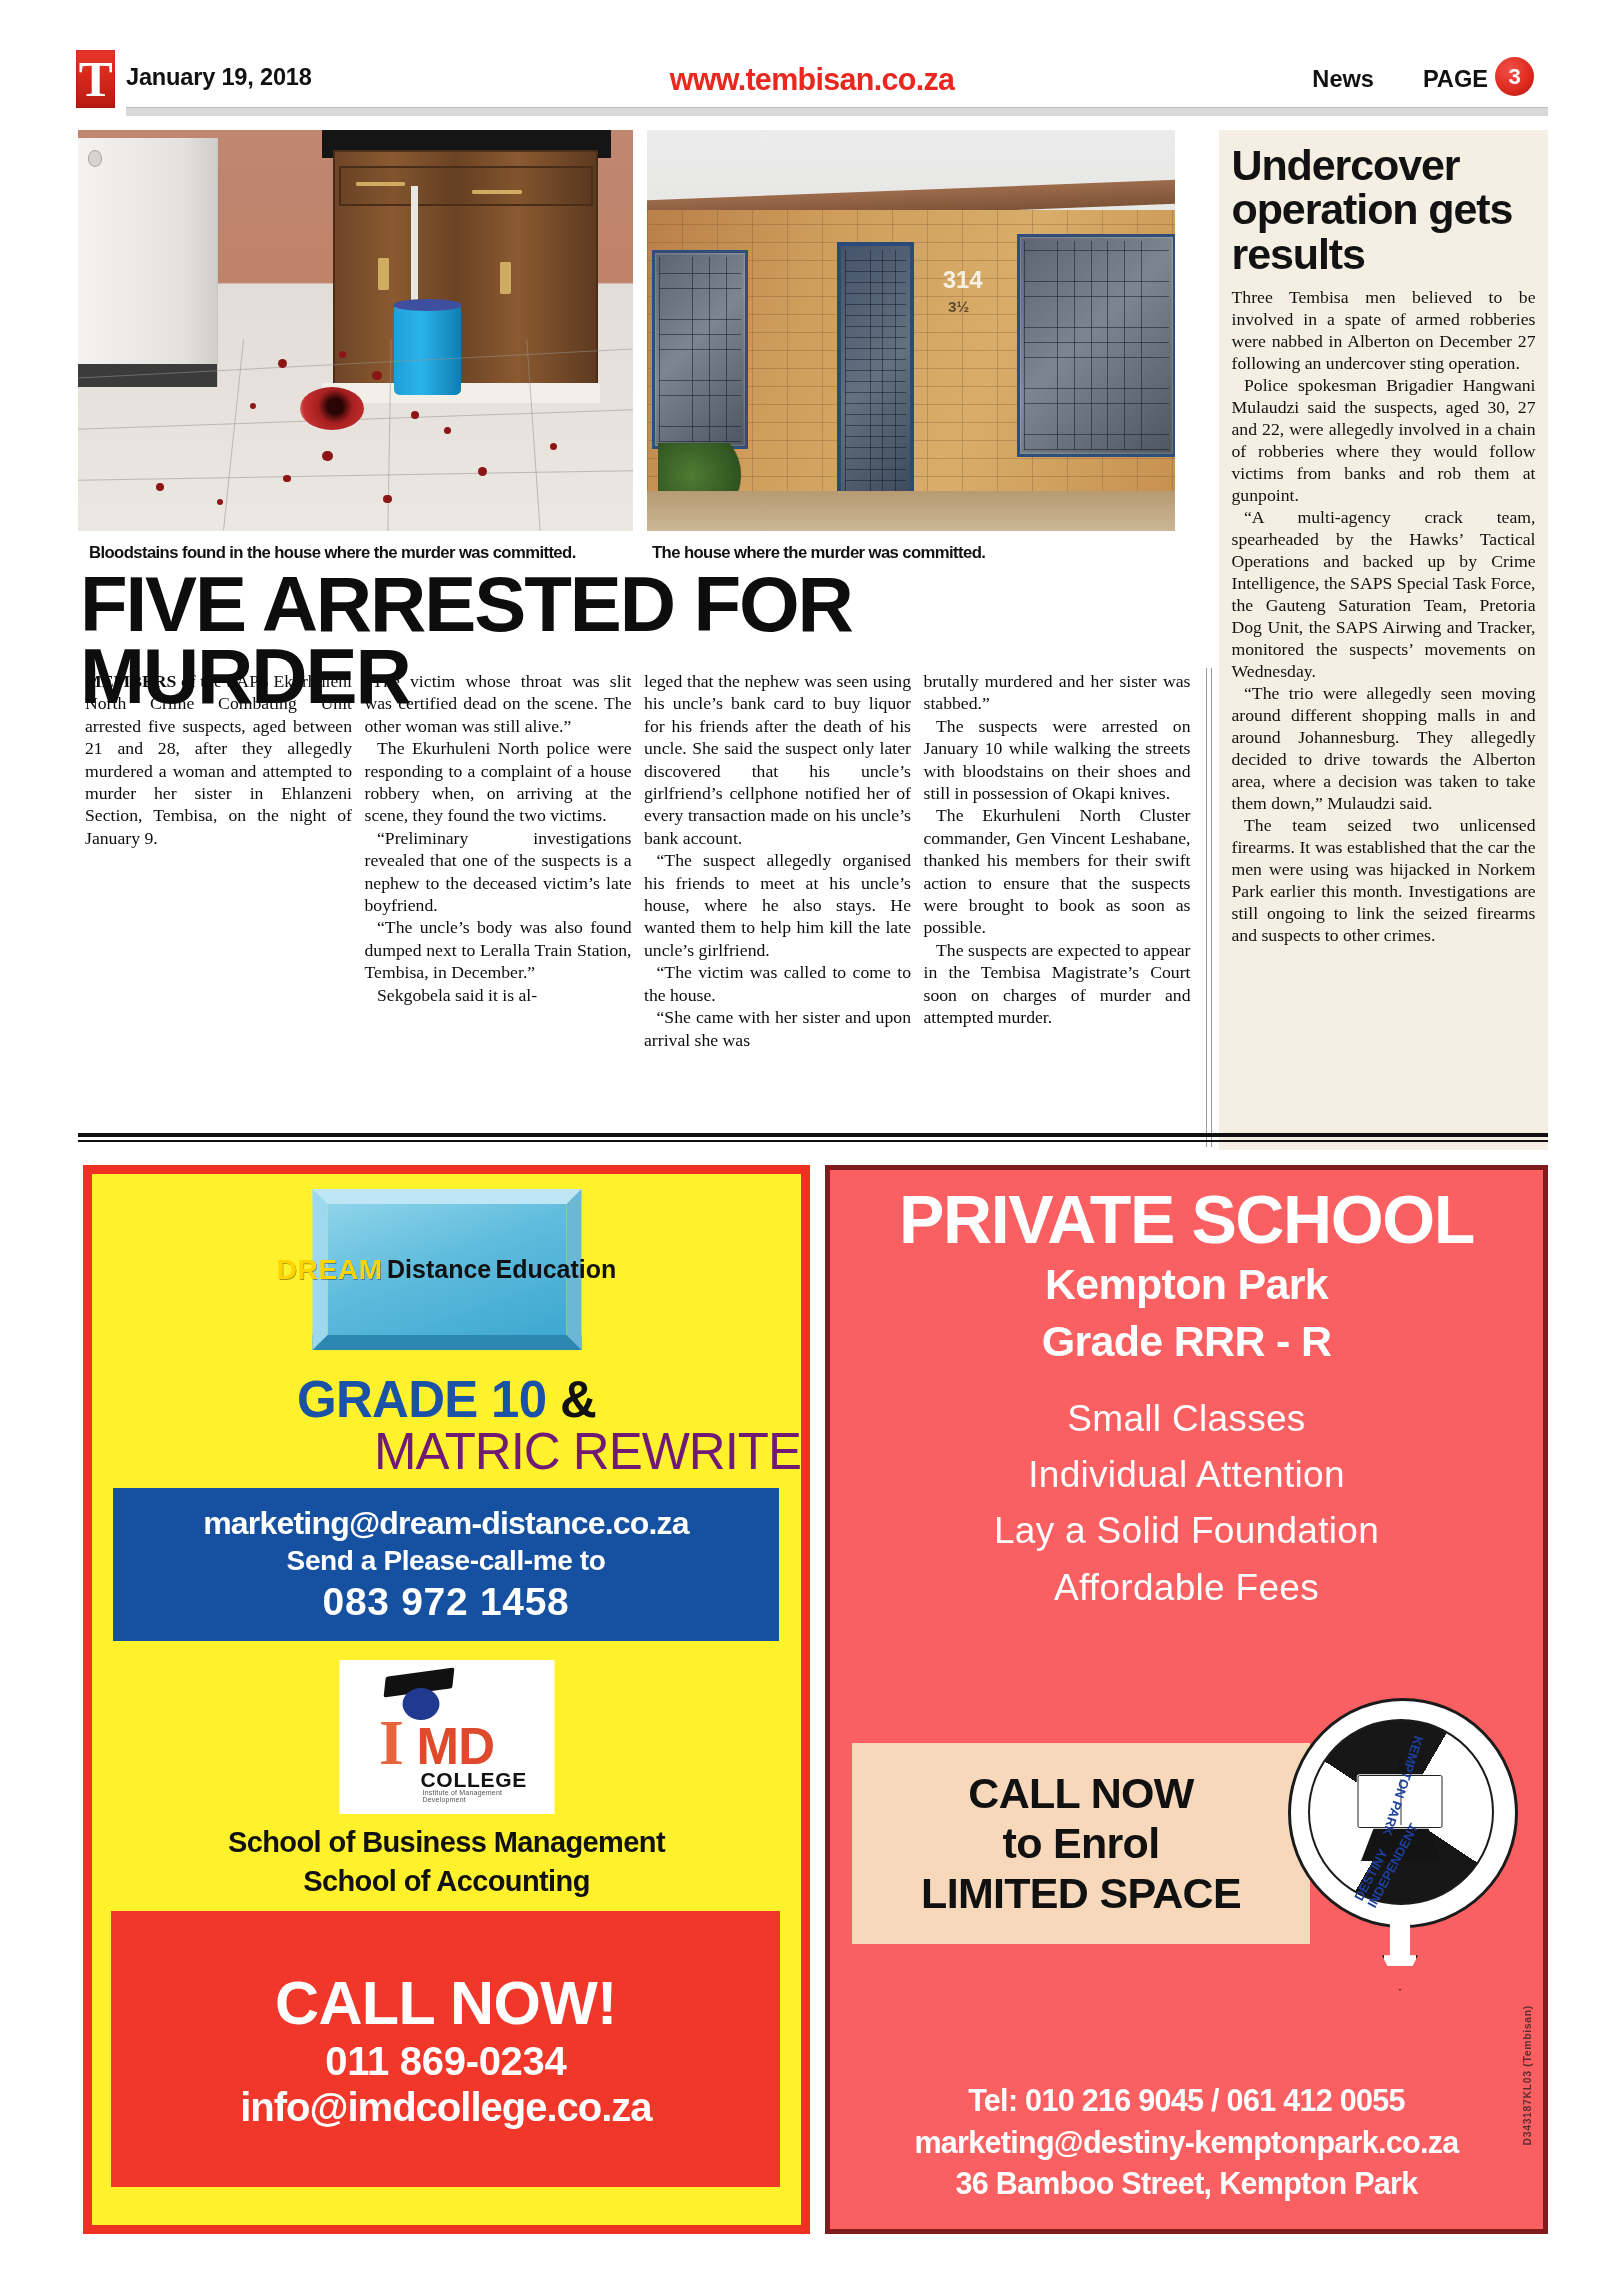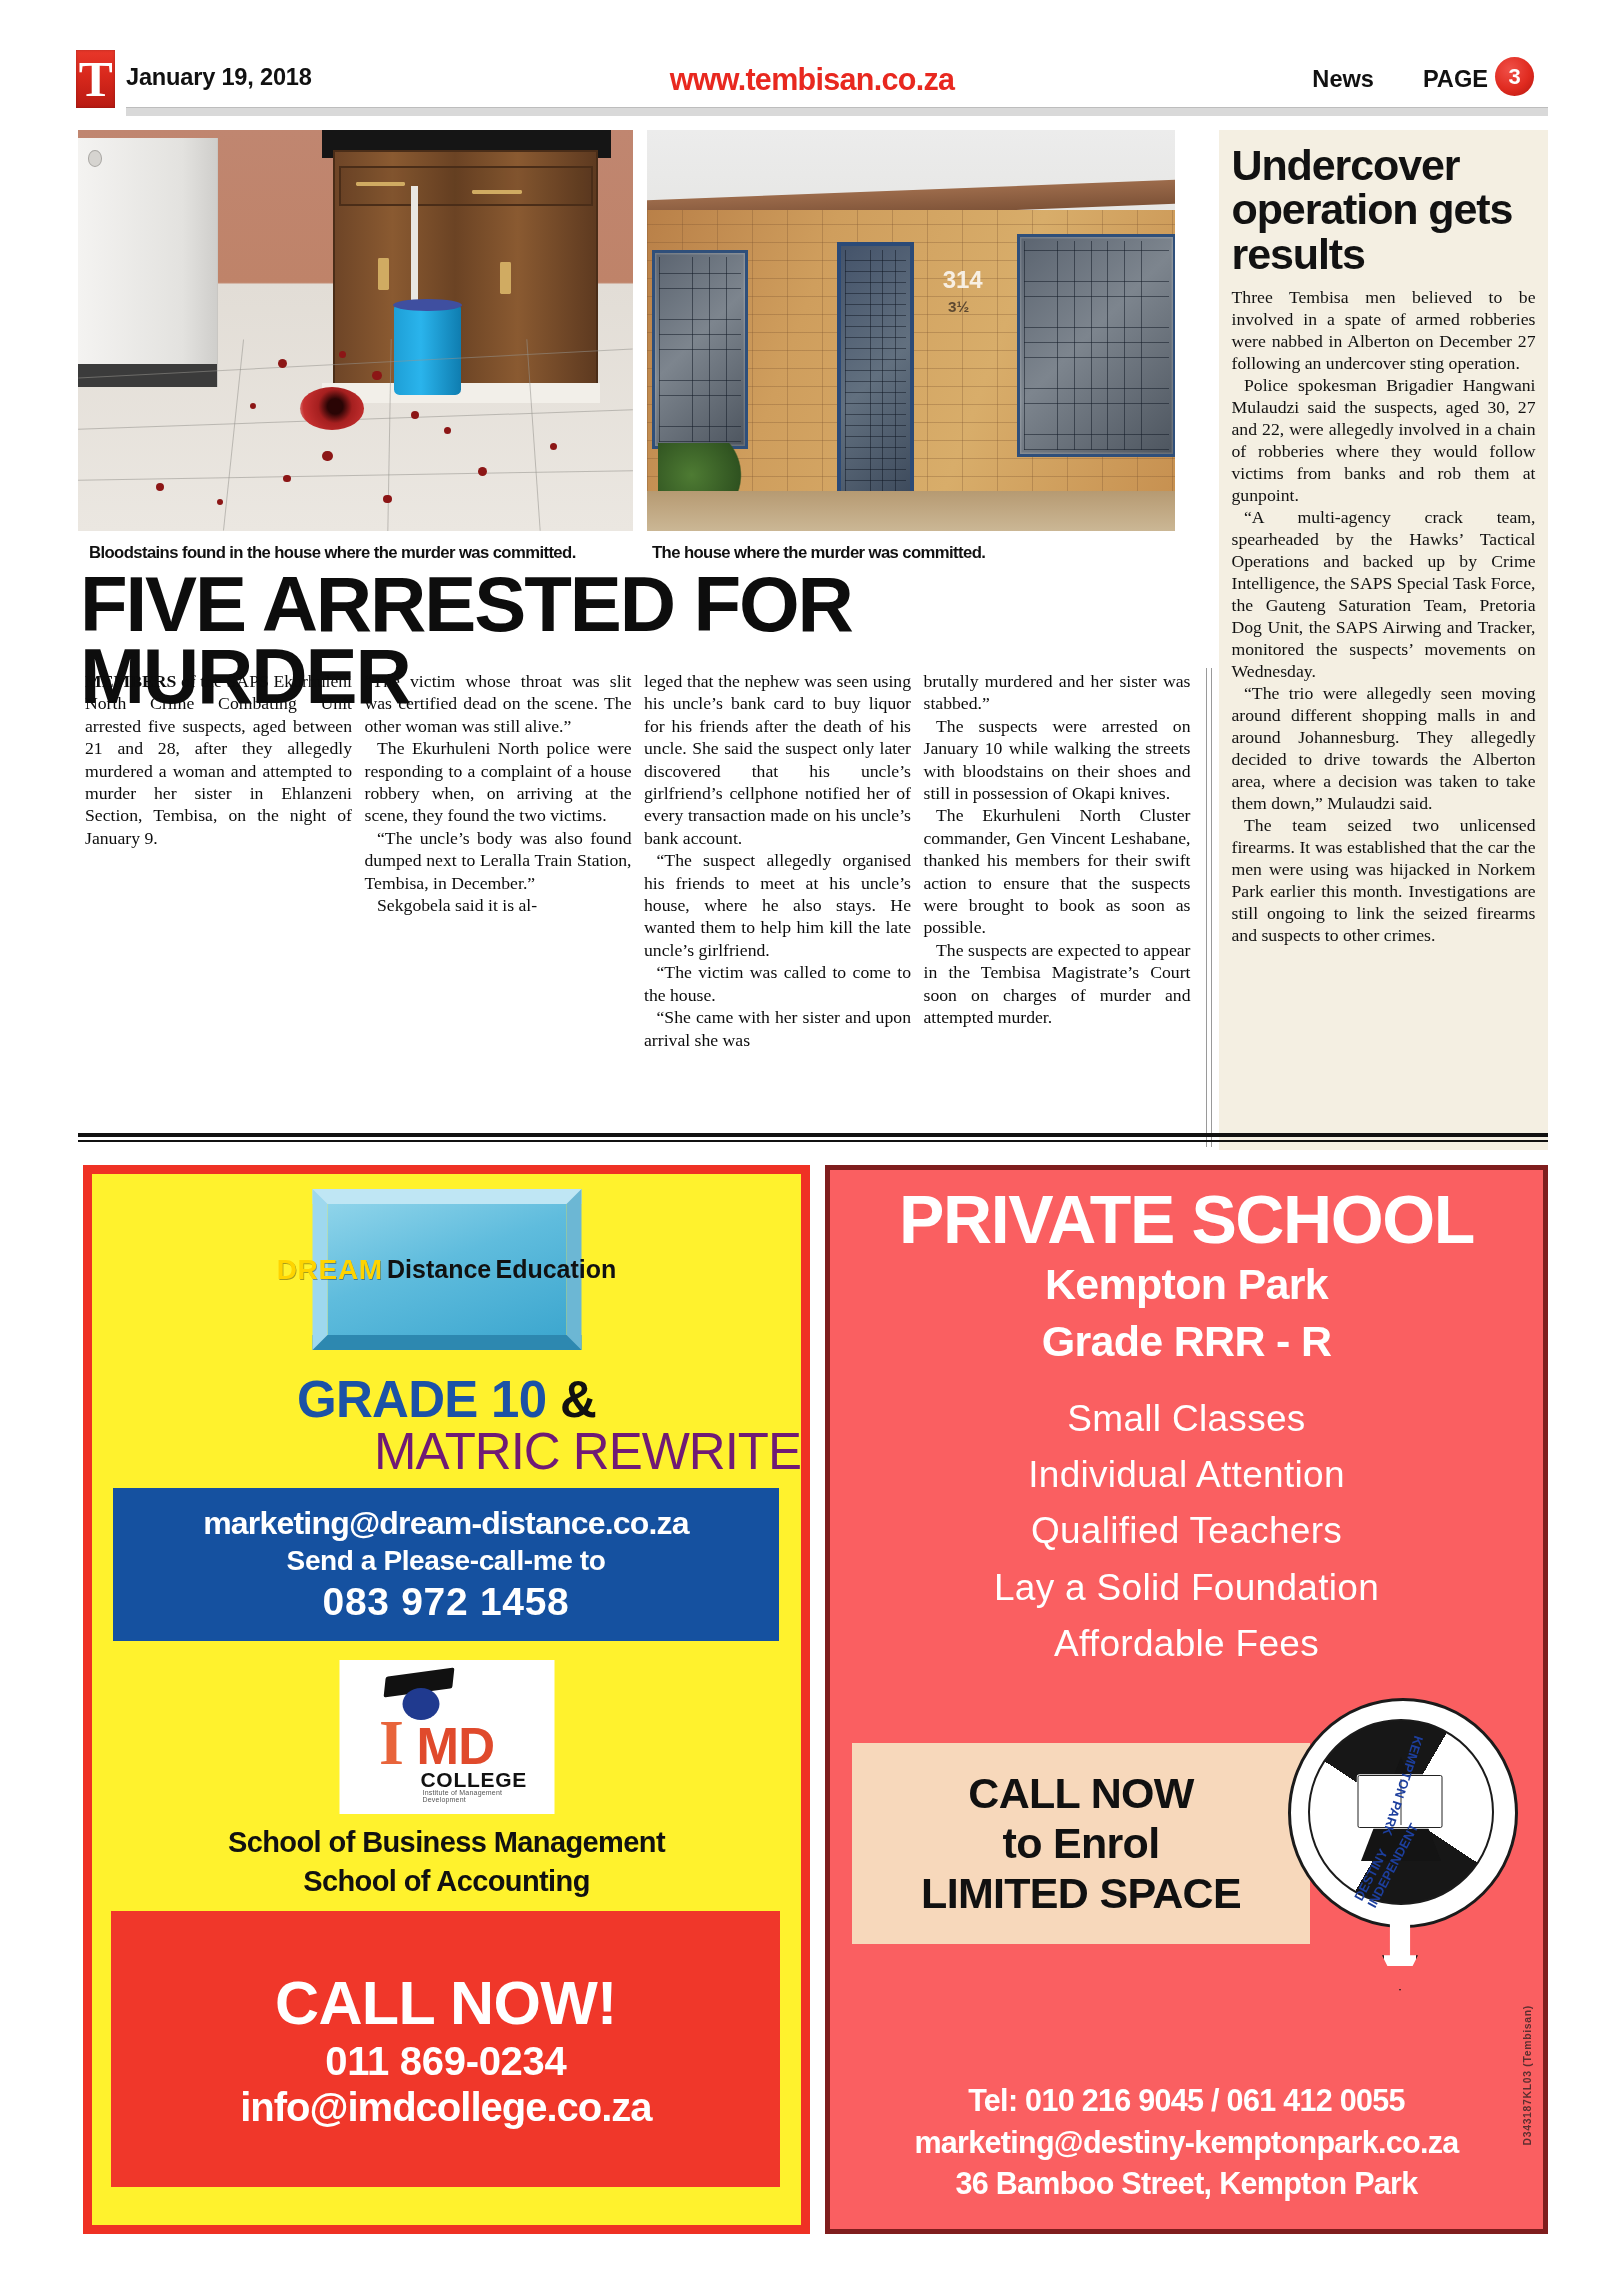--- a/index.html
+++ b/index.html
@@ -238,20 +238,21 @@
 
   <div class="headline">FIVE ARRESTED FOR MURDER</div>
 
   <div class="cols">
     <div class="col">
       <p class="first"><b>MEMBERS</b><span> of the SAPS Ekurhuleni North Crime Combating Unit arrested five suspects, aged between 21 and 28, after they allegedly murdered a woman and attempted to murder her sister in Ehlanzeni Section, Tembisa, on the night of January 9.</span></p>
     </div>
     <div class="col">
       <p class="first">“The victim whose throat was slit was certified dead on the scene. The other woman was still alive.”</p>
       <p>The Ekurhuleni North police were responding to a complaint of a house robbery when, on arriving at the scene, they found the two victims.</p>
+      <p>“Preliminary investigations revealed that one of the suspects is a nephew to the deceased victim’s late boyfriend.</p>
       <p>“The uncle’s body was also found dumped next to Leralla Train Station, Tembisa, in December.”</p>
       <p>Sekgobela said it is al-</p>
     </div>
     <div class="col">
       <p class="first">leged that the nephew was seen using his uncle’s bank card to buy liquor for his friends after the death of his uncle. She said the suspect only later discovered that his uncle’s girlfriend’s cellphone notified her of every transaction made on his uncle’s bank account.</p>
       <p>“The suspect allegedly organised his friends to meet at his uncle’s house, where he also stays. He wanted them to help him kill the late uncle’s girlfriend.</p>
       <p>“The victim was called to come to the house.</p>
       <p>“She came with her sister and upon arrival she was</p>
     </div>
     <div class="col">
@@ -310,21 +311,20 @@
     </div>
   </div>
 
   <div class="ad-right">
     <div class="ps-title">PRIVATE SCHOOL</div>
     <div class="ps-sub1">Kempton Park</div>
     <div class="ps-sub2">Grade RRR - R</div>
     <div class="ps-feats">
       <div class="ps-feat">Small Classes</div>
       <div class="ps-feat">Individual Attention</div>
-      <div class="ps-feat">Qualified Teachers</div>
       <div class="ps-feat">Lay a Solid Foundation</div>
       <div class="ps-feat">Affordable Fees</div>
     </div>
     <div class="ps-cta">
       <div>CALL NOW</div>
       <div>to Enrol</div>
       <div>LIMITED SPACE</div>
     </div>
     <div class="crest">
       <div class="crest-ring"></div>

